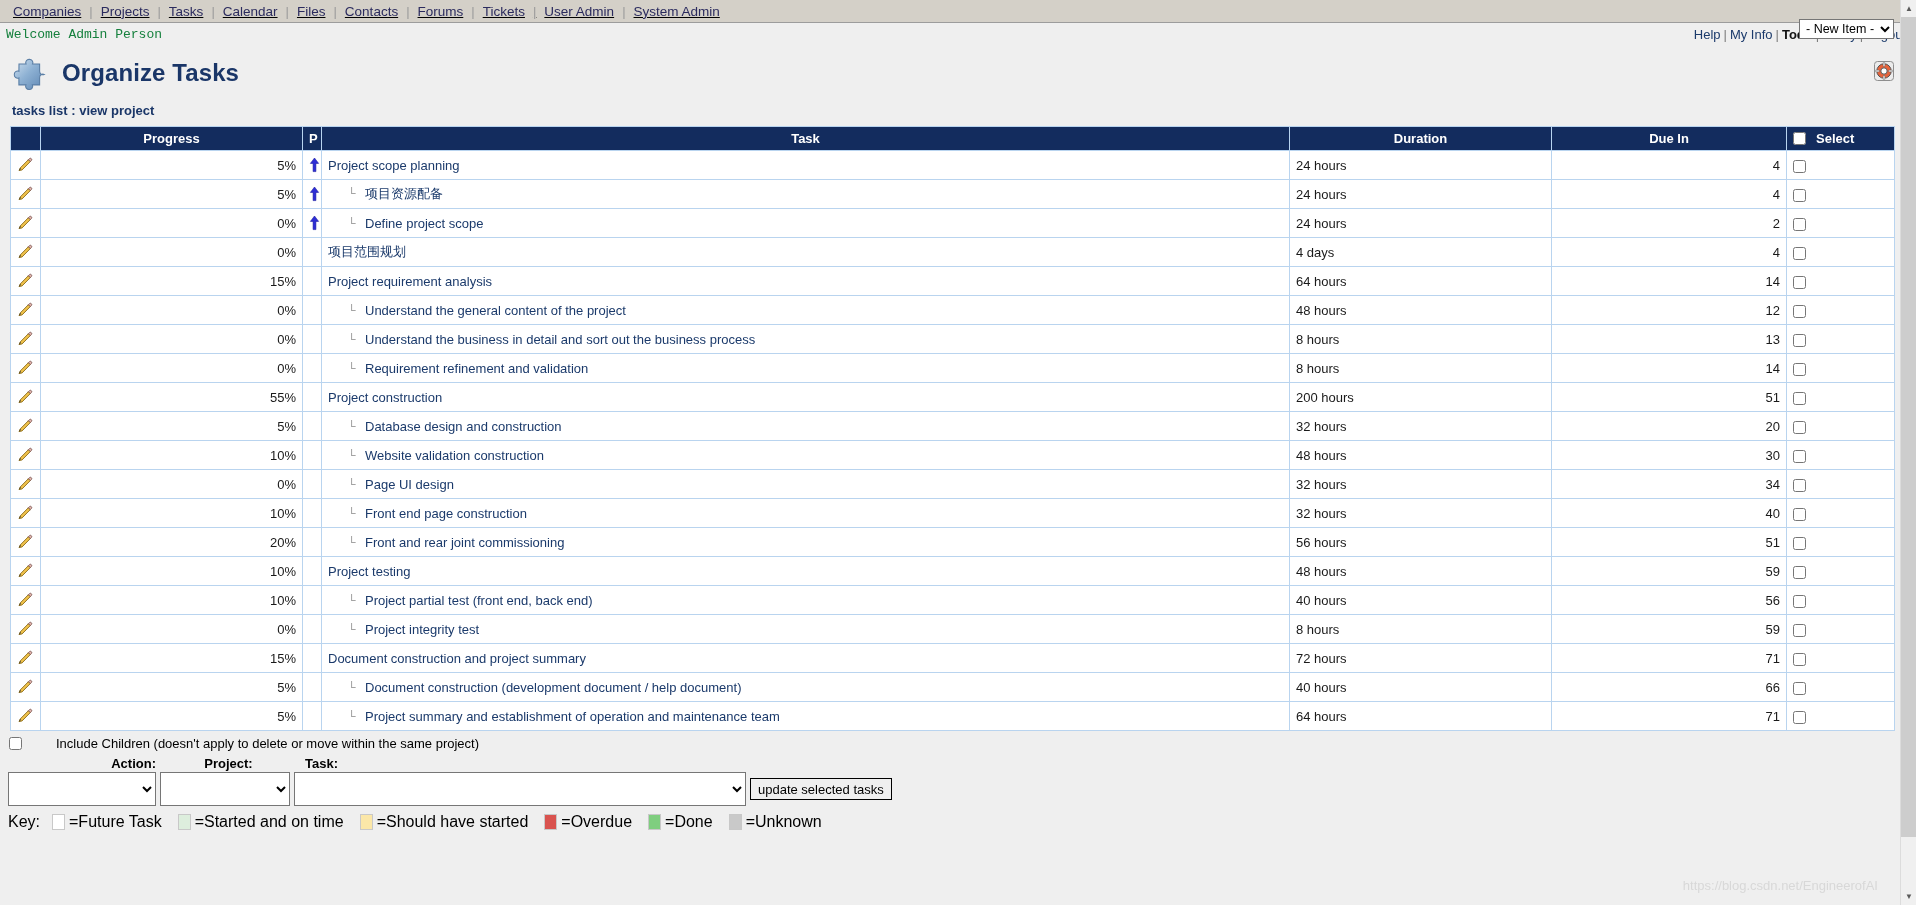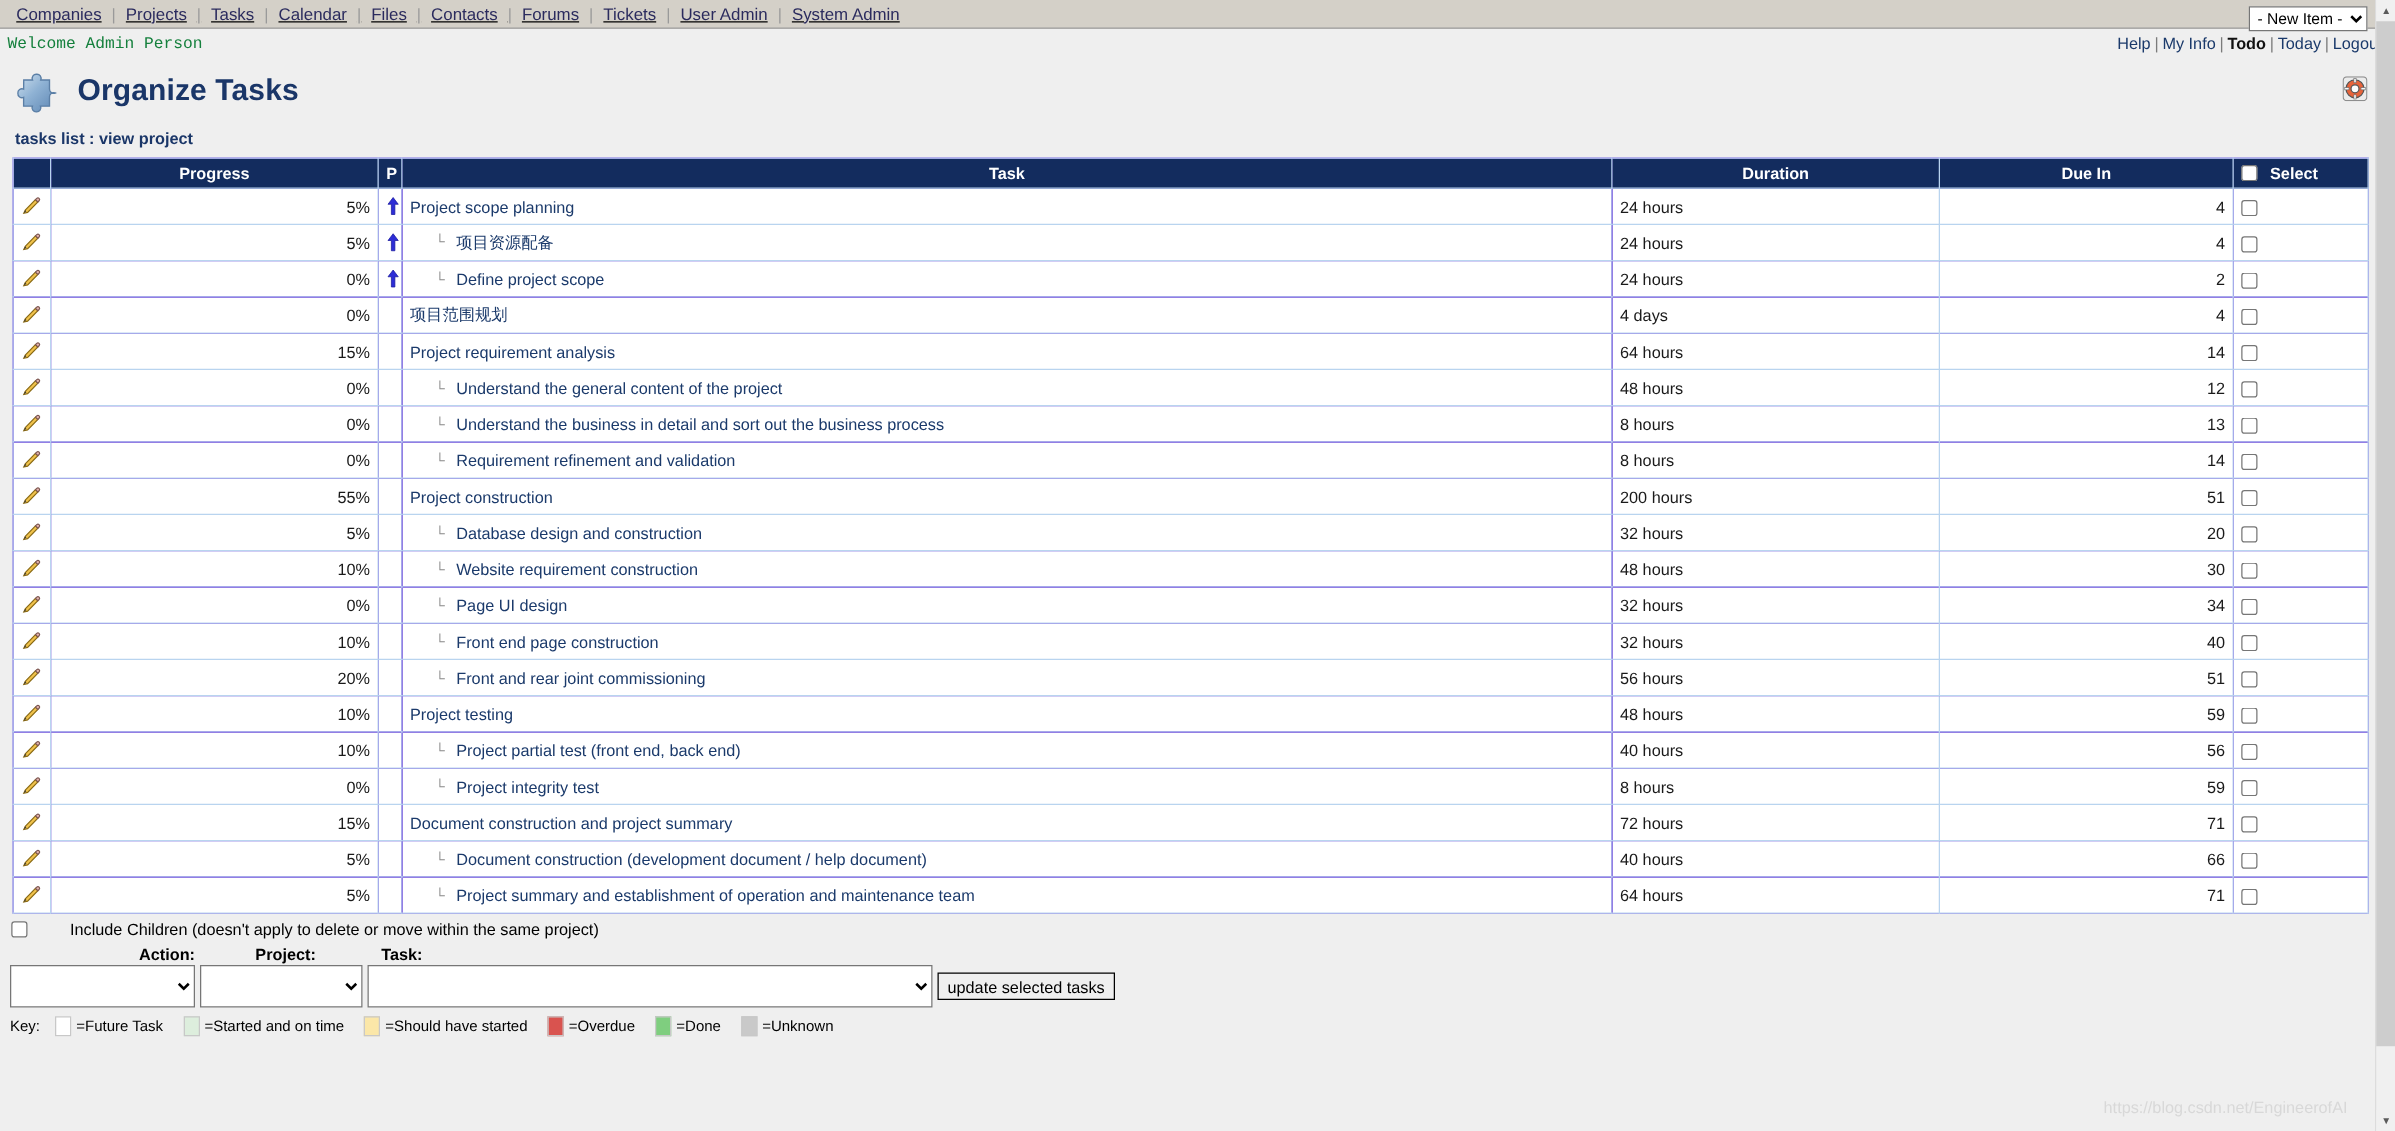--- a/index.html
+++ b/index.html
@@ -27,21 +27,21 @@
   }
   .navbar .navlink {
     color: #2b2b5e;
     font-size: 13.5px;
     padding: 0 8px;
     text-decoration: none;
     white-space: nowrap;
     cursor: pointer;
   }
   .navbar .navsep { color: #9a9a9a; font-size: 13px; }
-  .newitem-wrap { position: absolute; right: 22px; top: 5px; }
+  .newitem-wrap { position: absolute; right: 22px; top: 19px; }
   select.newitem {
     font-family: "Liberation Sans", sans-serif;
     font-size: 12.5px;
     height: 20px;
     padding: 0 2px;
     border: 1px solid #767676;
     background: #fff;
   }
 
   
@@ -188,21 +188,21 @@
     font-size: 13px;
     height: 22px;
     padding: 0 7px;
     border: 1px solid #000;
     background: #efefef;
     cursor: pointer;
   }
 
   .key-row {
     display: flex; align-items: center;
-    font-size: 12px;
+    font-size: 16px;
     margin-top: 7px;
     gap: 0px;
   }
   .key-label { font-weight: normal; margin-right: 12px; }
   .key-item { display: flex; align-items: center; margin-right: 16px; }
   .swatch {
     display: inline-block;
     width: 13px; height: 16px;
     border: 1px solid #c8c8c8;
     margin-right: 4px;
@@ -475,21 +475,21 @@
             <td class="select-cell"><input type="checkbox" class="cb" style=""></td>
           </tr>
           <tr>
             <td class="edit-cell"><span class="pencil"><svg viewBox="0 0 16 16" width="16" height="16">
                   <path d="M2 13.6 L3.2 11 L11.4 2.7 L13.3 4.6 L5.1 12.9 Z" fill="#f0c24b" stroke="#8a6a15" stroke-width="0.9"></path>
                   <path d="M11.4 2.7 L12.4 1.7 A1.3 1.3 0 0 1 14.3 3.6 L13.3 4.6 Z" fill="#e4b5ae" stroke="#7c5650" stroke-width="0.9"></path>
                   <path d="M2 13.6 L3.2 11 L4.1 11.9 Z" fill="#3d3d3d"></path>
                 </svg></span></td>
             <td class="progress-cell">10%</td>
             <td class="prio-cell"></td>
-            <td class="task-cell"><span class="indent"></span><span class="treemark">└</span><a class="task-link">Website requirement construction</a></td>
+            <td class="task-cell"><span class="indent"></span><span class="treemark">└</span><a class="task-link">Website validation construction</a></td>
             <td class="dur-cell">48 hours</td>
             <td class="duein-cell">30</td>
             <td class="select-cell"><input type="checkbox" class="cb" style=""></td>
           </tr>
           <tr>
             <td class="edit-cell"><span class="pencil"><svg viewBox="0 0 16 16" width="16" height="16">
                   <path d="M2 13.6 L3.2 11 L11.4 2.7 L13.3 4.6 L5.1 12.9 Z" fill="#f0c24b" stroke="#8a6a15" stroke-width="0.9"></path>
                   <path d="M11.4 2.7 L12.4 1.7 A1.3 1.3 0 0 1 14.3 3.6 L13.3 4.6 Z" fill="#e4b5ae" stroke="#7c5650" stroke-width="0.9"></path>
                   <path d="M2 13.6 L3.2 11 L4.1 11.9 Z" fill="#3d3d3d"></path>
                 </svg></span></td>

